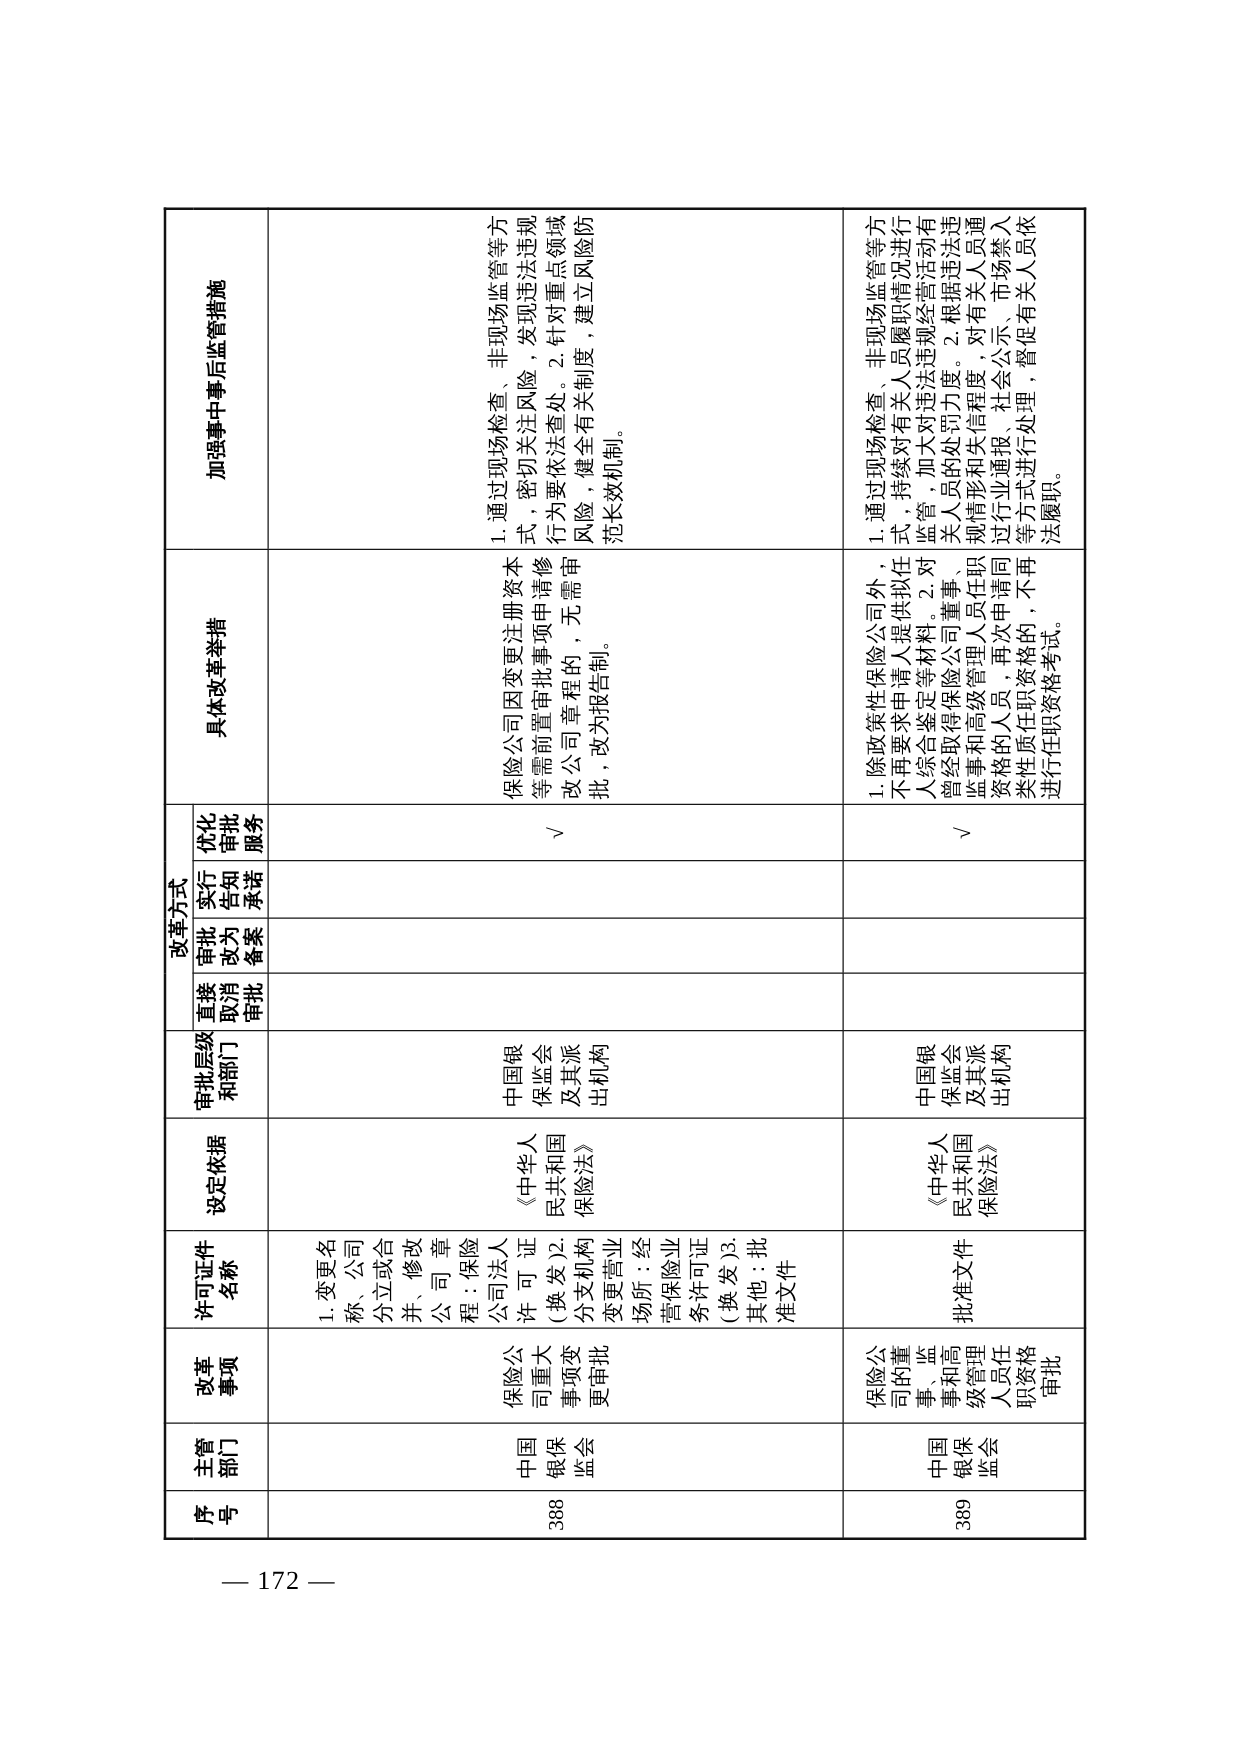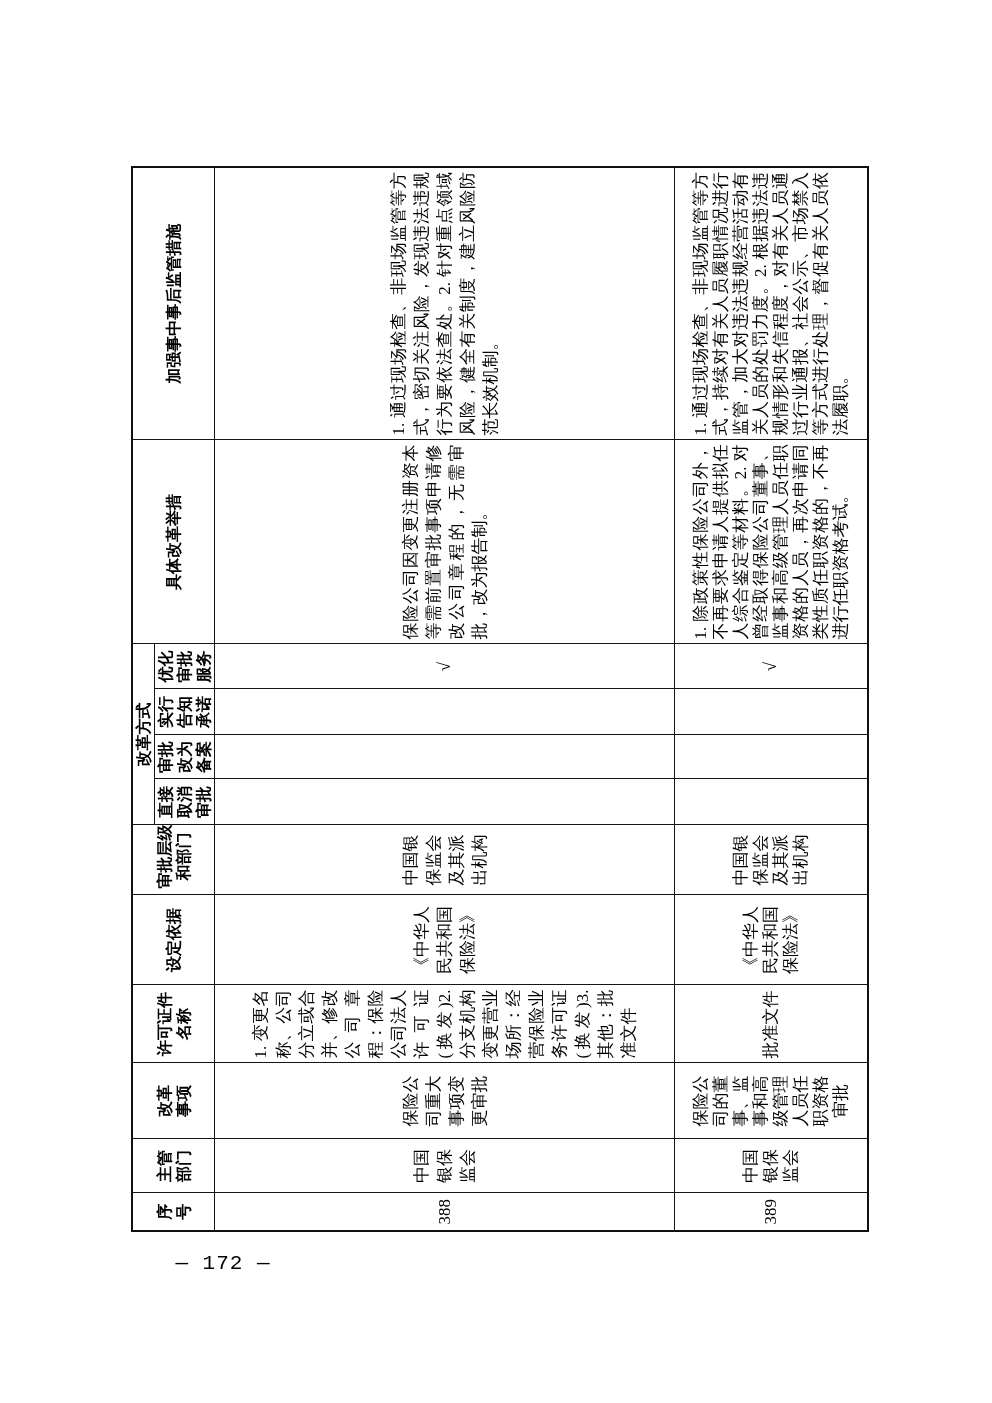--- a/index.html
+++ b/index.html
@@ -64,21 +64,21 @@
   td.c-supervision{padding:2px 8px;}
   .wspan{display:inline-block;vertical-align:middle;}
   .w2{width:2.15em;}
   .w4{width:4.25em;}
   .check{font-size:17px;}
   .page-number{
     position:absolute;
     left:160px; top:1252px;
     width:126px;
     text-align:center;
-    font-family:Liberation Mono, monospace;
+    font-family:Liberation Serif, serif;
     font-size:21px;
     letter-spacing:1px;
     color:#000;
     white-space:nowrap;
   }
 </style>
 </head>
 <body>
 
 <div class="page">

